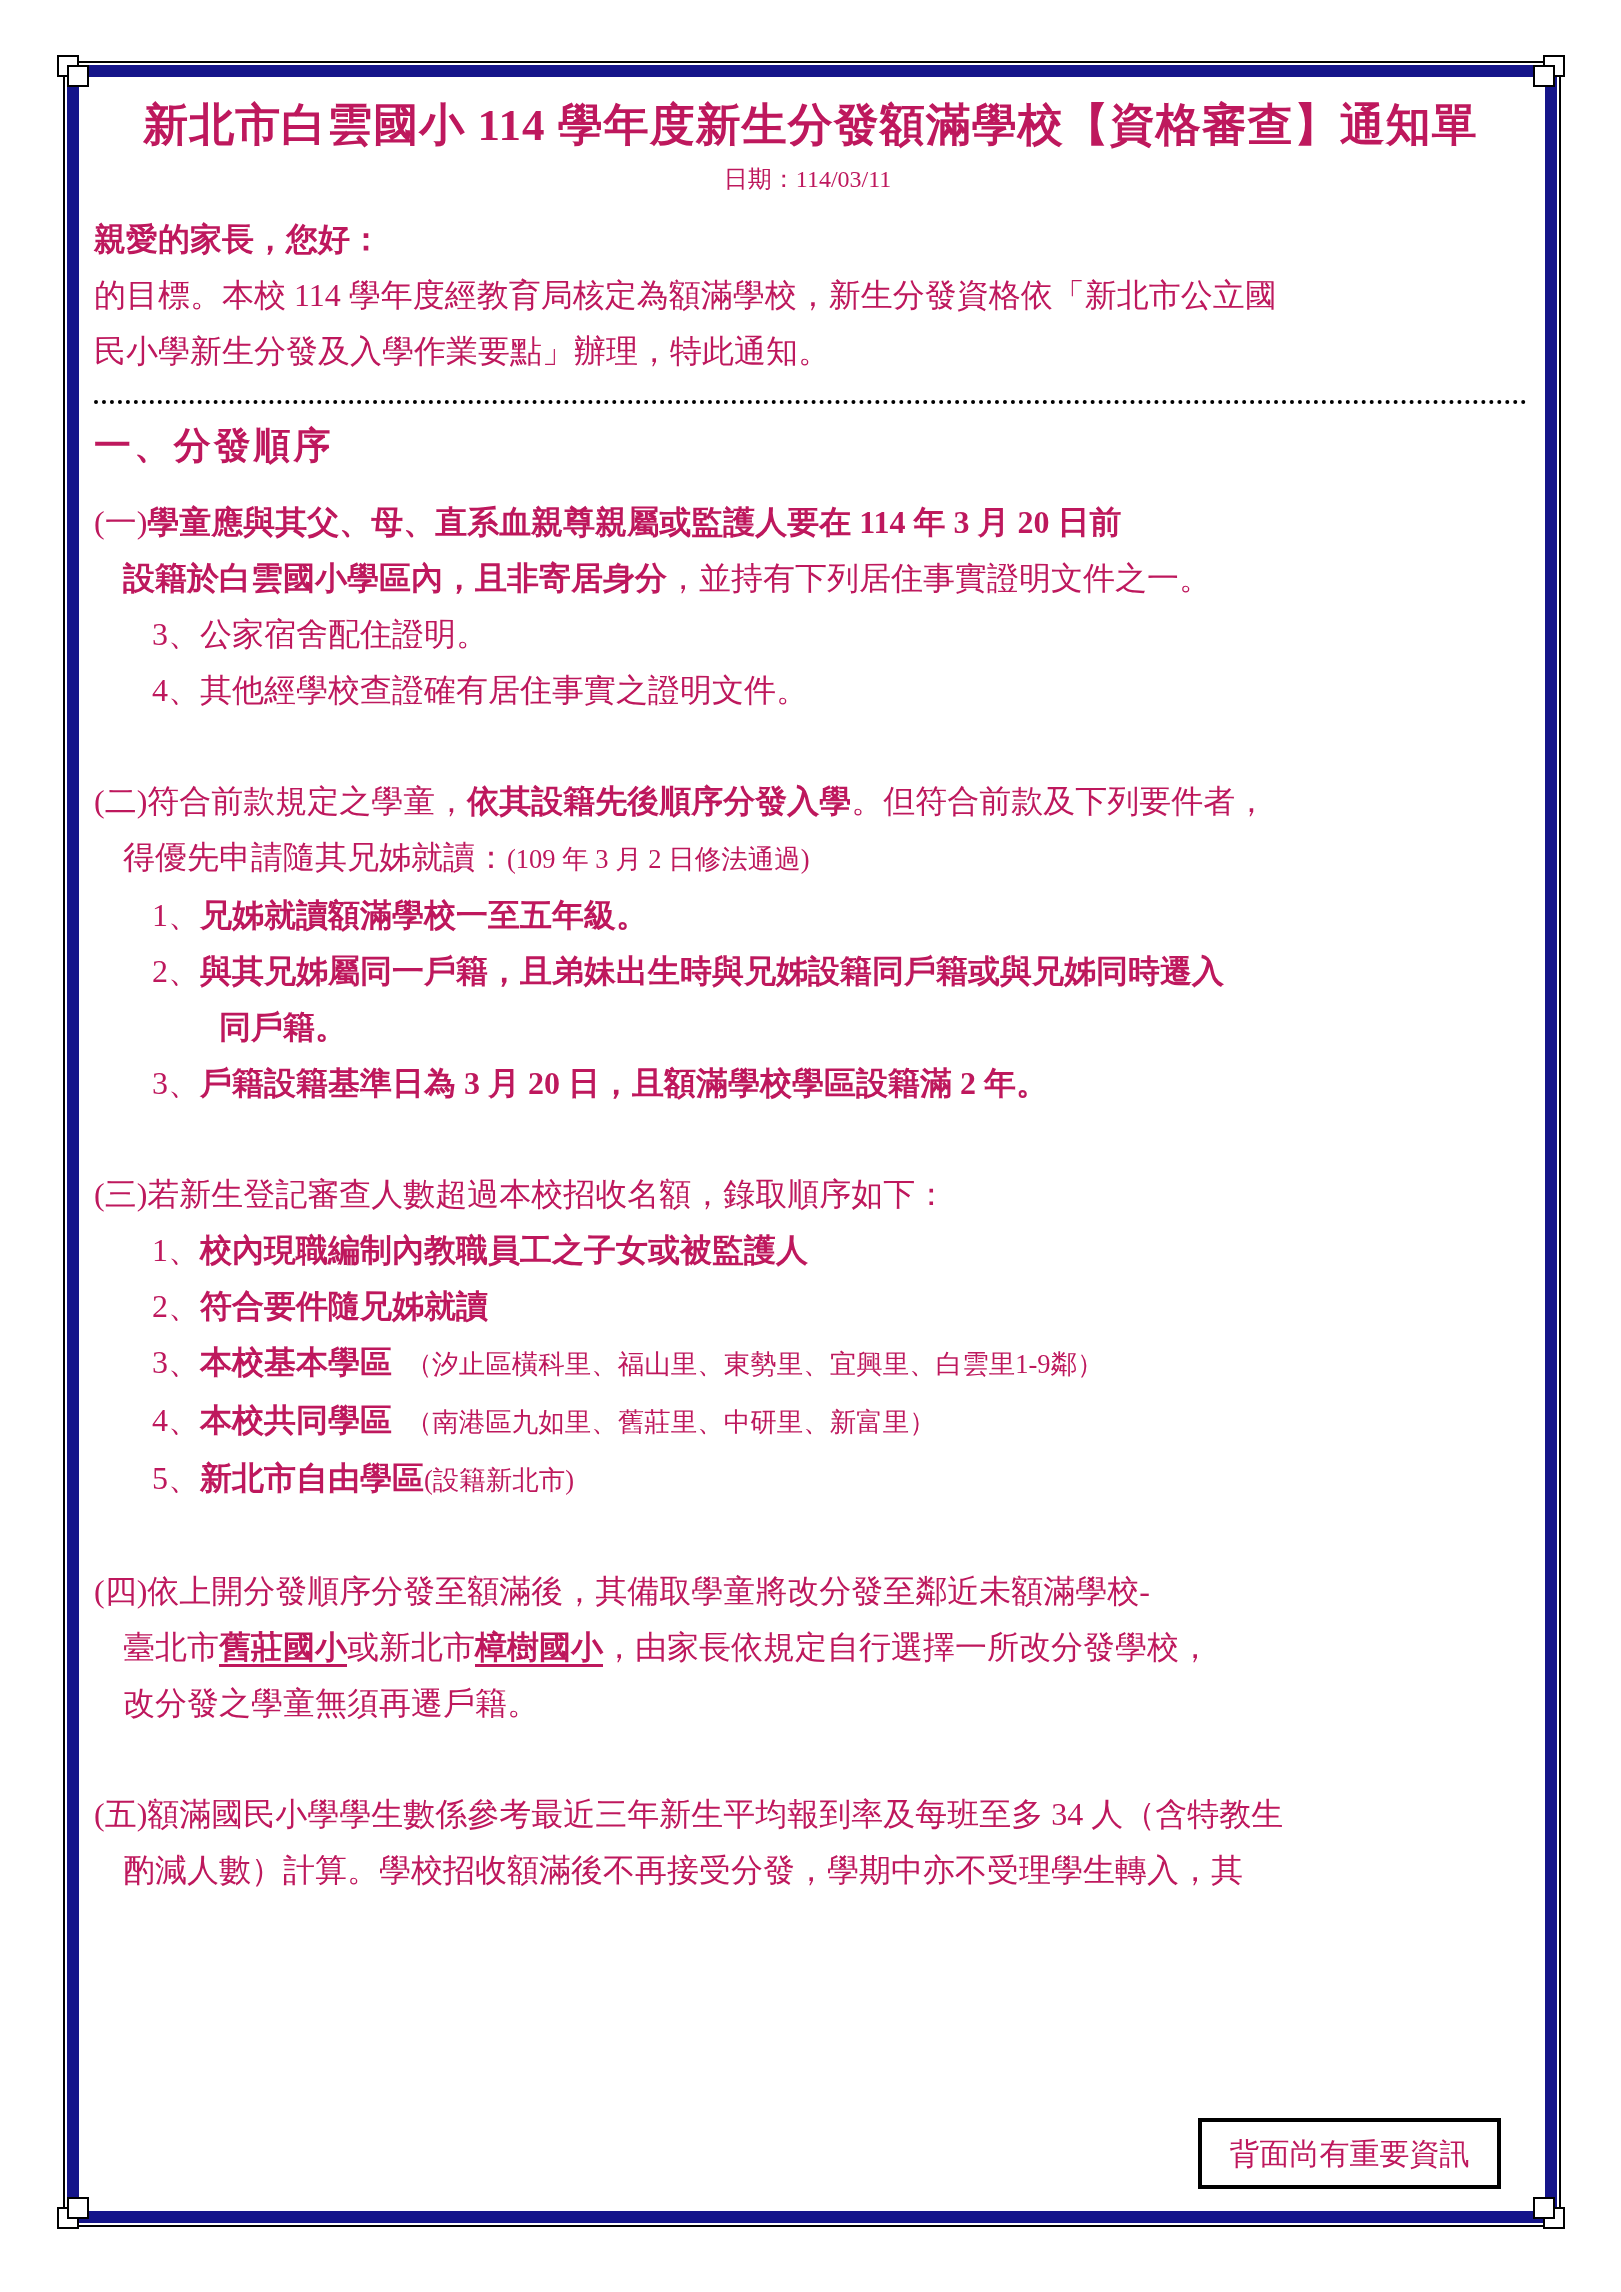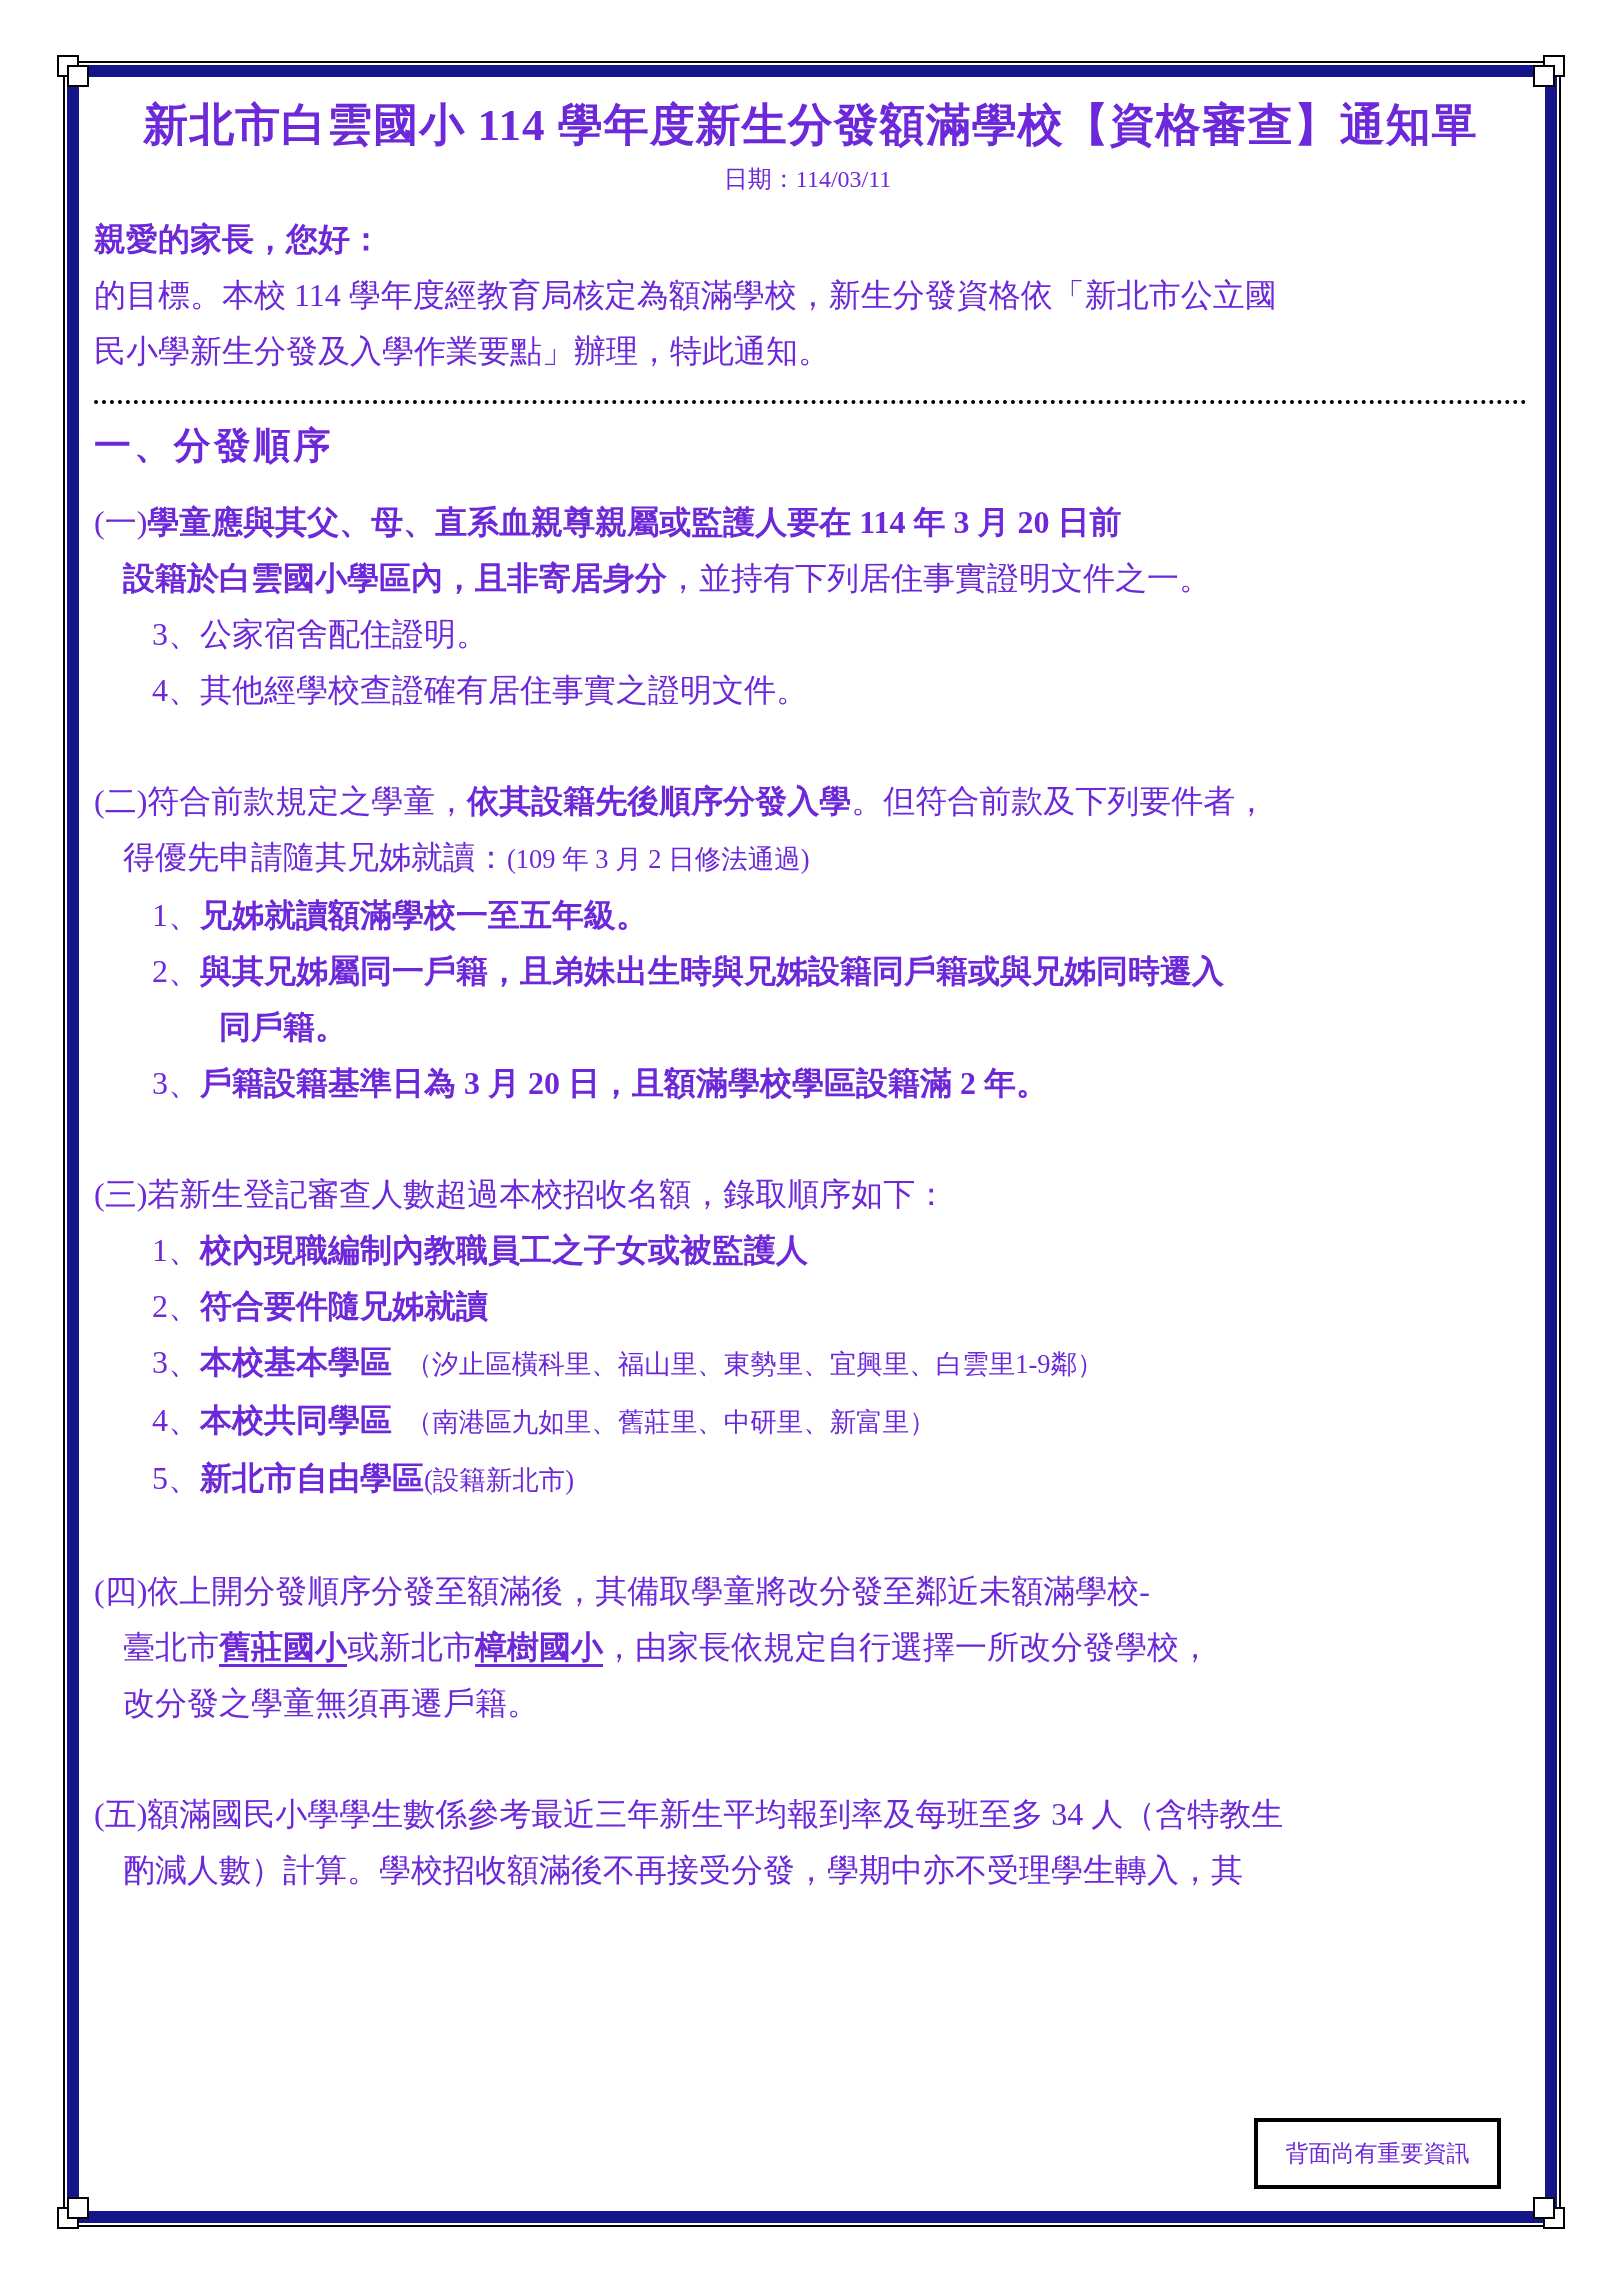--- a/index.html
+++ b/index.html
@@ -1,20 +1,20 @@
 <!DOCTYPE html>
 <html><head>
 <meta charset="utf-8">
 <style>
   html,body{margin:0;padding:0;background:#ffffff;}
   .page{
     position:relative;
     width:1621px;height:2293px;
     background:#ffffff;
-    color:#6d28d9;
+    color:#be185d;
     font-family:"Liberation Serif","DejaVu Serif",serif;
     overflow:hidden;
   }
   
   .frame-outer{
     position:absolute;left:63px;top:61px;width:1498px;height:2166px;
     border:2.9px solid #000;box-sizing:border-box;
   }
   .frame-blue{
     position:absolute;left:2px;top:2px;right:2px;bottom:2px;
@@ -53,21 +53,21 @@
   .list{padding-left:58px;}
   .list-cont{padding-left:67px;}
   .b{font-weight:bold;}
   .bu{font-weight:bold;text-decoration:underline;text-underline-offset:5.9px;text-decoration-thickness:2.9px;}
   .note{font-size:26.5px;}
   .note-gap{margin-left:13.7px;}
   .footer-box{
     position:absolute;right:120px;bottom:104px;
     border:4.9px solid #000;
     padding:11.8px 27.4px;
-    font-size:23px;line-height:39px;
+    font-size:30px;line-height:39px;
     background:#fff;white-space:nowrap;
   }
 </style>
 </head>
 <body>
 
 <div class="page">
 
   <div class="frame-outer">
     <div class="frame-blue"></div>

